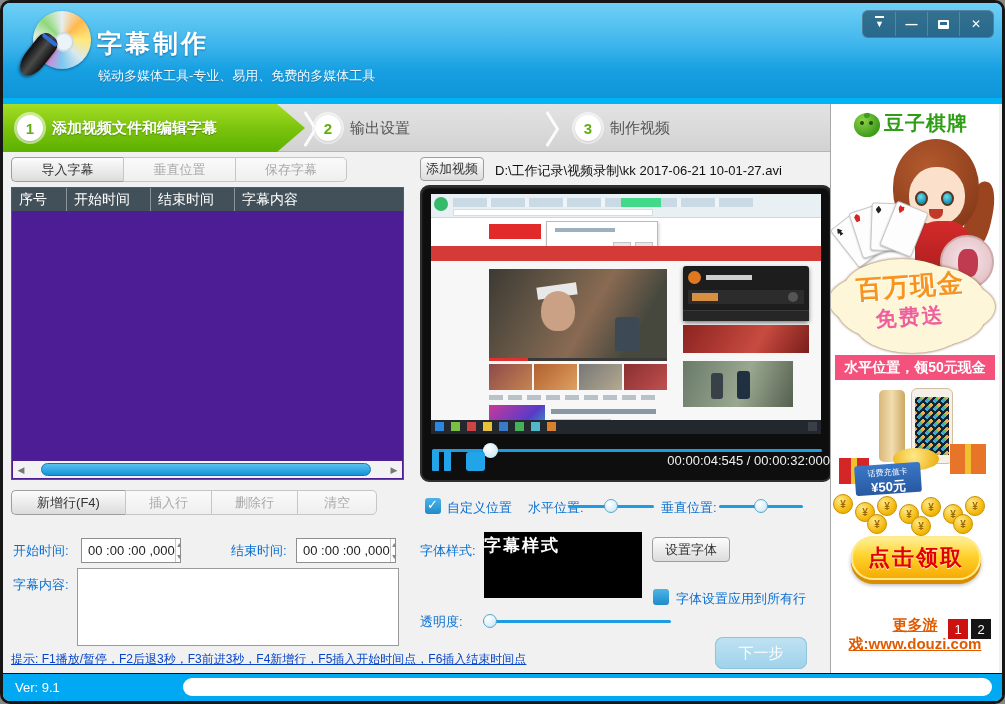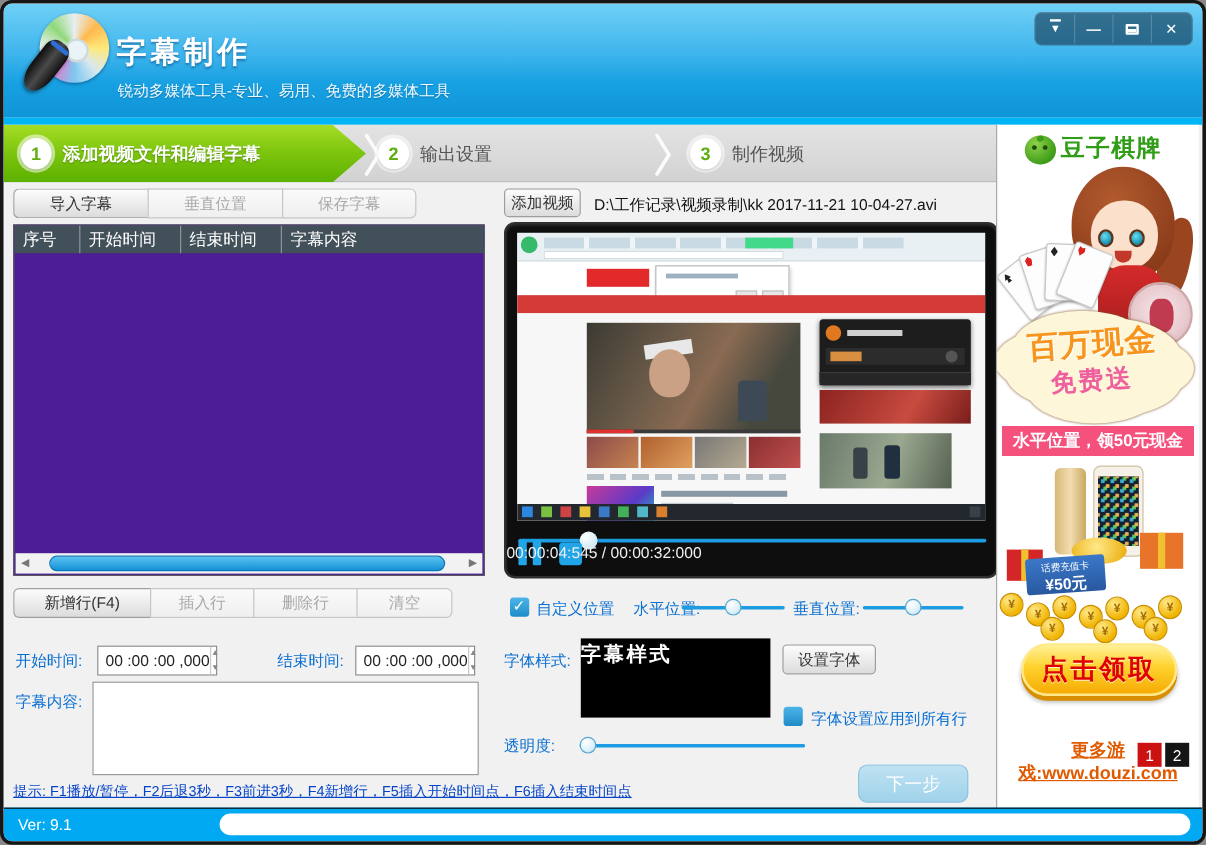--- a/index.html
+++ b/index.html
@@ -140,21 +140,21 @@
   .mk-ti3{ left:52px; background:#e8c13a;} .mk-ti4{ left:68px; background:#3a7ac8;} .mk-ti5{ left:84px; background:#45b05a;}
   .mk-ti6{ left:100px; background:#50b8c8;} .mk-ti7{ left:116px; background:#d88030;} .mk-tray{ right:4px; width:44px; background:#3a4048;}
 
   .seek { position:absolute; left:10px; top:256px; width:390px; height:14px; }
   .seek-track { position:absolute; left:0; right:0; top:6px; height:3px; background:#1d9ce2; border-radius:2px; }
   .seek-thumb { position:absolute; left:13%; top:0; width:15px; height:15px; border-radius:50%;
     background:radial-gradient(circle at 35% 30%,#fff,#cfe8f5 70%,#9cc8e0); box-shadow:0 1px 2px rgba(0,0,0,.6); cursor:pointer; }
   .pause-btn { position:absolute; left:10px; bottom:9px; width:22px; height:21px; display:flex; gap:5px; cursor:pointer; }
   .pause-btn i { width:7px; height:21px; background:#22a5e8; border-radius:1px; }
   .stop-btn { position:absolute; left:44px; bottom:9px; width:19px; height:19px; background:#22a5e8; border-radius:3px; cursor:pointer; }
-  .time-display { position:absolute; left:0; right:0; bottom:12px; text-align:left; color:#f0f0f0; font-size:13px; }
+  .time-display { position:absolute; left:0; right:0; bottom:12px; text-align:right; color:#f0f0f0; font-size:13px; }
 
   .pos-row { position:absolute; left:417px; top:345px; width:412px; height:22px; }
   .cb { width:16px; height:16px; border-radius:3px; background:linear-gradient(#4db4e8,#1e8cc8); position:absolute; top:1px; }
   .cb.checked::after { content:"✓"; position:absolute; left:2px; top:-1px; color:#fff; font-size:13px; font-weight:bold; }
   .cb-custom { left:5px; }
   .lbl-custom { position:absolute; left:27px; top:2px; }
   .lbl-hpos { position:absolute; left:108px; top:2px; }
   .mini-slider { position:absolute; top:8px; height:3px; background:#1d9ce2; border-radius:2px; }
   .mini-slider .knob { position:absolute; top:-6px; width:14px; height:14px; border-radius:50%; background:radial-gradient(circle at 35% 30%,#fff,#d8eef8 65%,#aacfe4); border:1px solid #5aa8d0; cursor:pointer; }
   .slider-h { left:148px; width:86px; } .slider-h .knob { left:36px; }
@@ -335,21 +335,21 @@
           <span>▼</span>
         </div>
       </div>
     </div>
 
     <span class="blue-label content-label">字幕内容:</span>
     <div class="content-box"></div>
     <div class="hint">提示: F1播放/暂停，F2后退3秒，F3前进3秒，F4新增行，F5插入开始时间点，F6插入结束时间点</div>
 
     <div class="gbtn addvideo-btn">添加视频</div>
-    <div class="file-path">D:\工作记录\视频录制\kk 2017-11-21 10-04-27.avi</div>
+    <div class="file-path">D:\工作记录\视频录制\kk 2017-06-21 10-01-27.avi</div>
 
     <div class="player">
       <div class="screen">
         <div class="mk-browserbar">
           <i class="mk-e"></i>
           <i class="mk-tabs"></i>
           <i class="mk-tab-green"></i>
           <i class="mk-addr"></i>
         </div>
         <div class="mk-masthead"></div>

